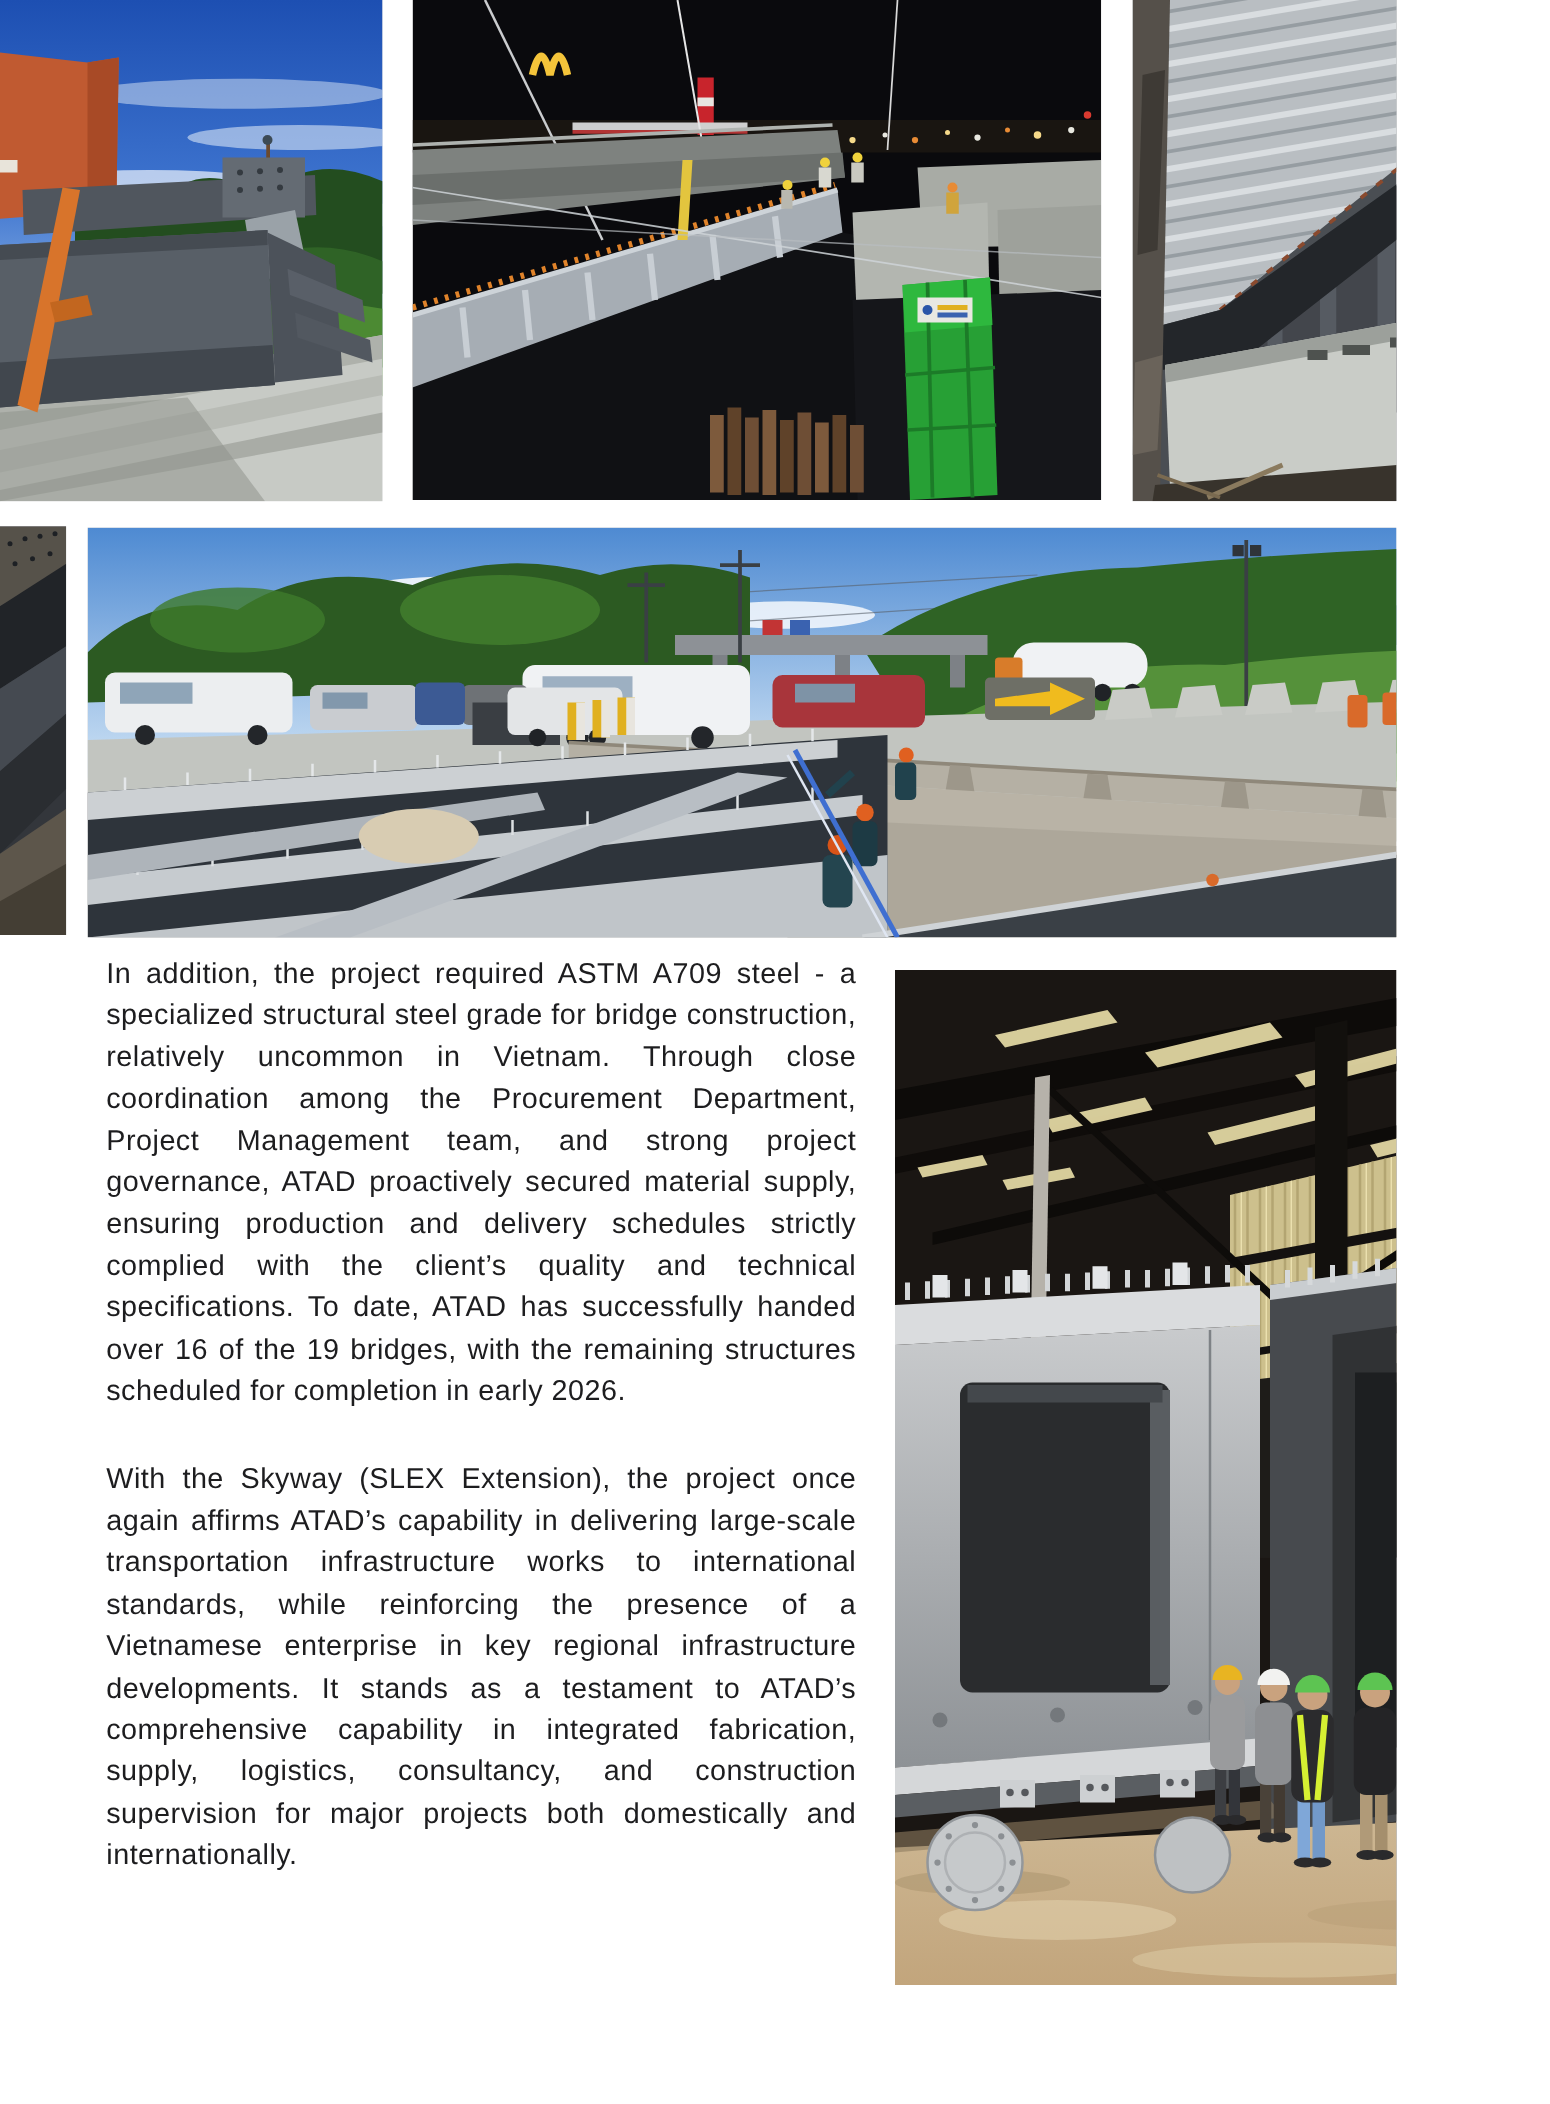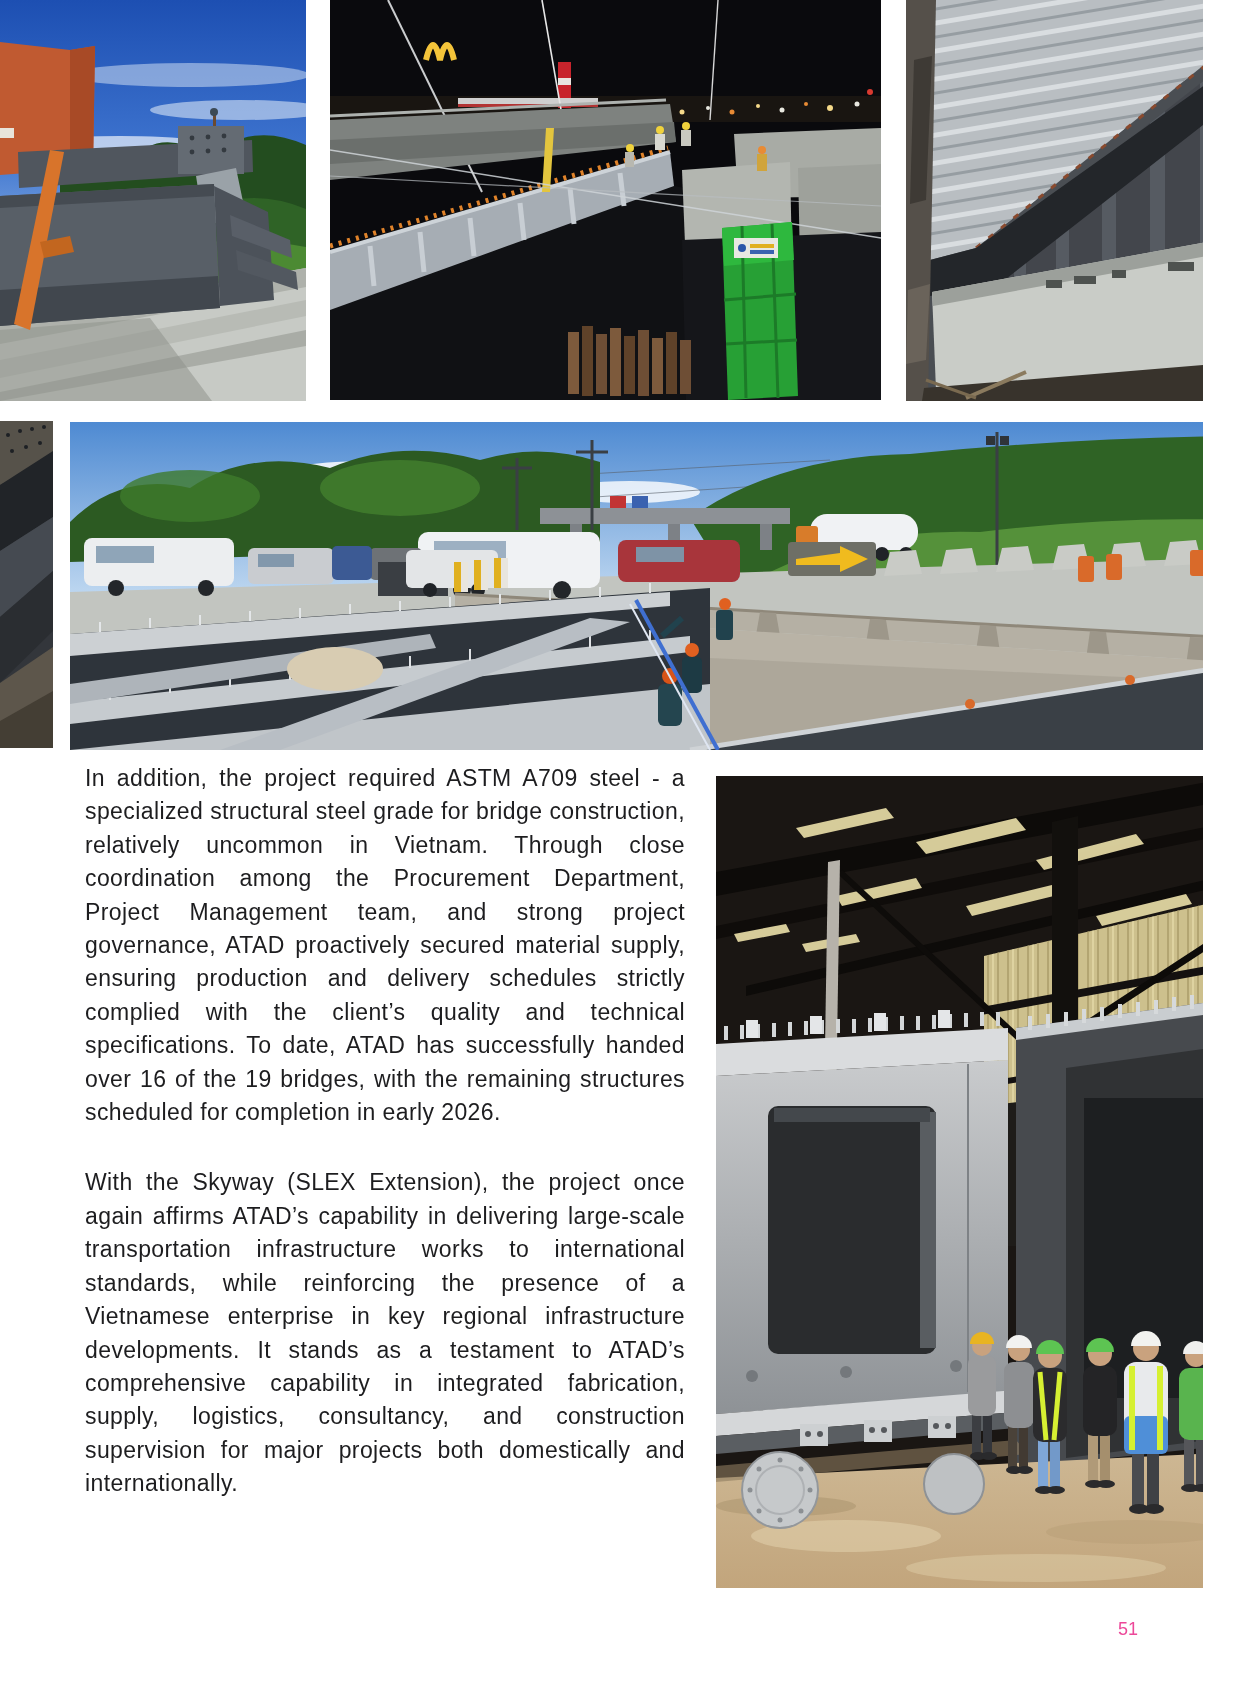--- a/index.html
+++ b/index.html
@@ -1,16 +1,16 @@
 <!DOCTYPE html>
 <html><head>
 <meta charset="utf-8">
 <style>
   html,body{margin:0;padding:0;background:#ffffff;}
-  #page{position:relative;width:1203px;height:1683px;background:#ffffff;overflow:hidden;
+  #page{position:relative;width:1117px;height:1683px;background:#ffffff;overflow:hidden;
         font-family:"Liberation Sans",sans-serif;}
   .photo{position:absolute;overflow:hidden;background:#dddddd;}
   .photo svg{display:block;width:100%;height:100%;}
   #photo-top-left{left:0;top:0;width:306px;height:401px;}
   #photo-top-middle{left:330px;top:0;width:551px;height:400px;}
   #photo-top-right{left:906px;top:0;width:334px;height:401px;}
   #photo-mid-partial{left:0;top:421px;width:53px;height:327px;}
   #photo-mid-wide{left:70px;top:422px;width:1162px;height:328px;}
   #photo-factory{left:716px;top:776px;width:524px;height:812px;}
   #text-col{position:absolute;left:85px;top:762px;width:600px;color:#1d1d1f;

